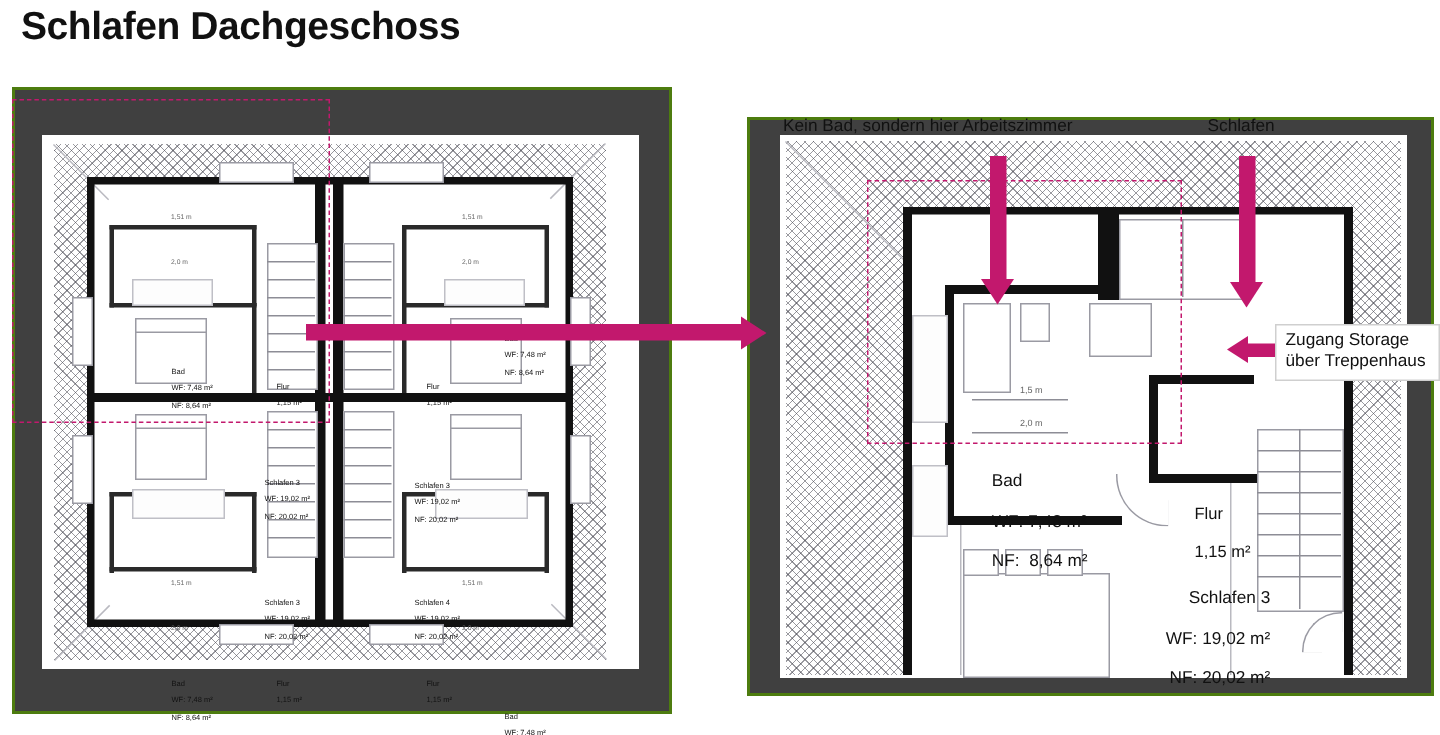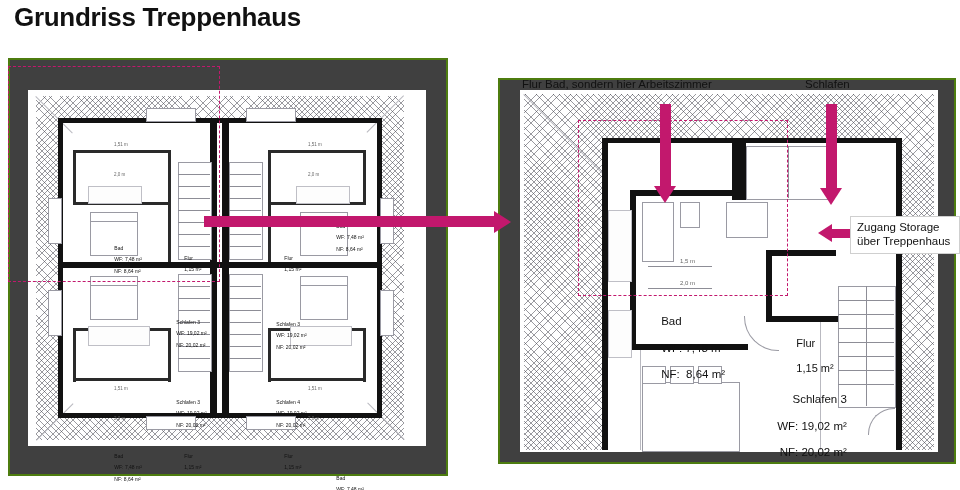--- a/index.html
+++ b/index.html
@@ -133,21 +133,21 @@
     font-size: 11.5px;
     color: #111;
     padding: 3px 6px 4px 6px;
     line-height: 1.25;
     white-space: pre-line;
   }
 </style>
 </head>
 <body>
 
-<div class="page-title">Grundriss Treppenhaus</div>
+<div class="page-title">Schlafen Dachgeschoss</div>
 
 <div class="panel" id="left-panel">
 
   <div class="plan" id="left-plan">
 
     <div class="hatch" style="left:8px; top:6px; width:368px; height:344px;"></div>
     <div class="inner-white" style="left:30px; top:28px; width:324px; height:300px;"></div>
 
     <div class="lightline" style="left:8px; top:6px; width:52px; height:1px; transform-origin:0 0; transform:rotate(45deg);"></div>
     <div class="lightline" style="left:376px; top:6px; width:52px; height:1px; transform-origin:0 0; transform:rotate(135deg);"></div>
@@ -386,21 +386,21 @@
   </div>
 </div>
 
 <div class="dash-sel" style="left:578px; top:120px; width:210px; height:176px;"></div>
 
 <div class="arrow-shaft" style="left:204px; top:216px; width:290px; height:11px;"></div>
 <div class="arrow-head head-right" style="left:494px; top:211px;"></div>
 
 <div class="arrow-shaft" style="left:660px; top:104px; width:11px; height:84px;"></div>
 <div class="arrow-head head-down" style="left:654px; top:186px;"></div>
-<div class="annot" style="left:522px; top:78px;">Flur Bad, sondern hier Arbeitszimmer</div>
+<div class="annot" style="left:522px; top:78px;">Kein Bad, sondern hier Arbeitszimmer</div>
 
 <div class="arrow-shaft" style="left:826px; top:104px; width:11px; height:86px;"></div>
 <div class="arrow-head head-down" style="left:820px; top:188px;"></div>
 <div class="annot" style="left:805px; top:78px;">Schlafen</div>
 
 <div class="arrow-shaft" style="left:830px; top:229px; width:24px; height:9px;"></div>
 <div class="arrow-head head-left" style="left:818px; top:224px;"></div>
 <div class="annot-box" style="left:850px; top:216px; width:96px;">Zugang Storage
 über Treppenhaus</div>
 

